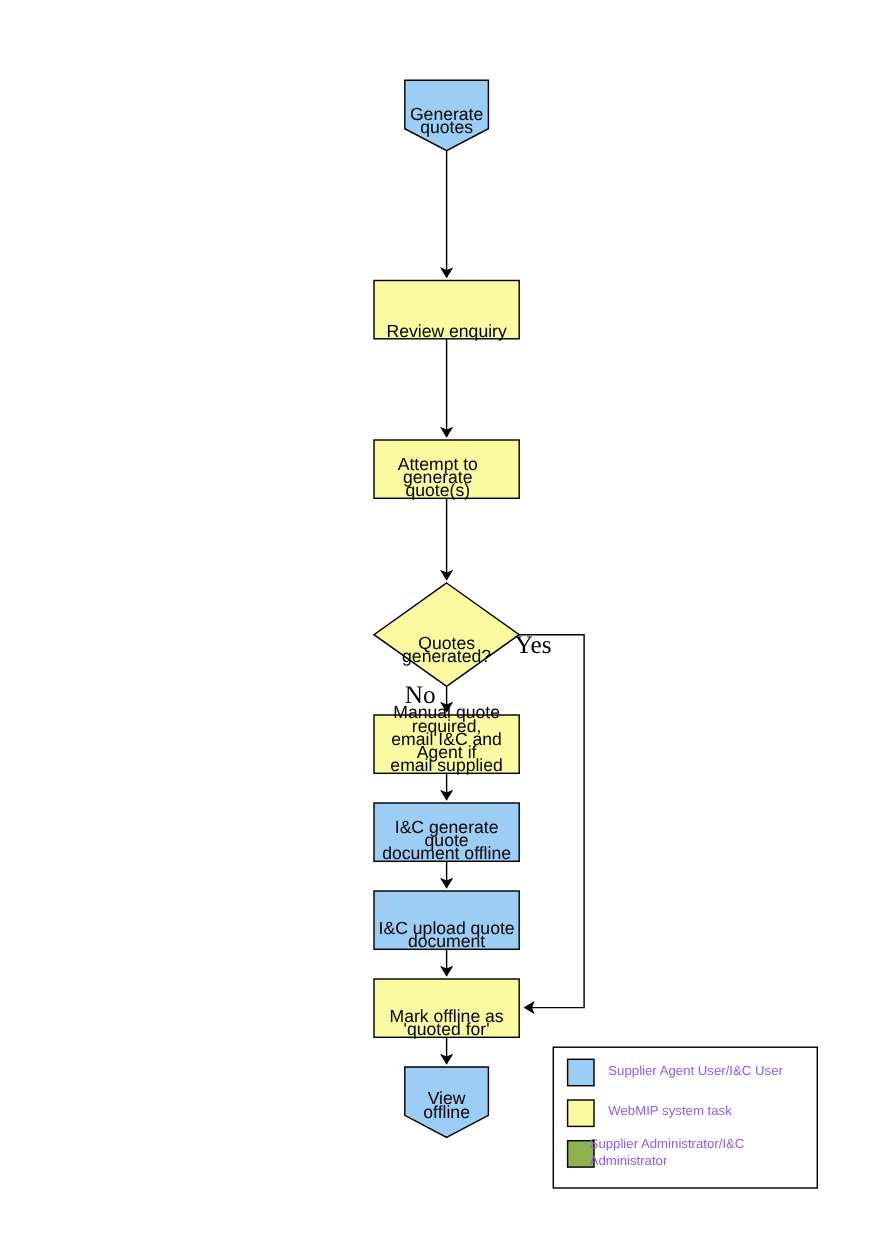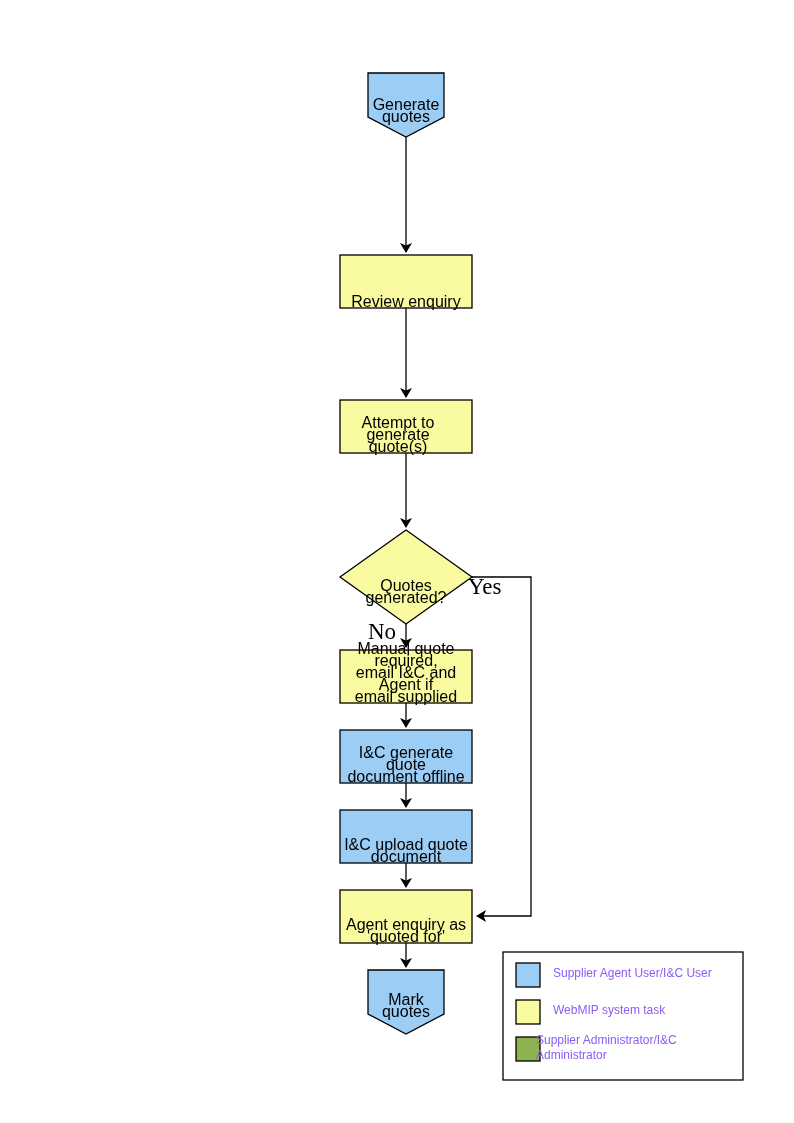--- a/index.html
+++ b/index.html
@@ -121,25 +121,25 @@
     <div style="white-space: pre-line; margin-top: 16px;">I&amp;C generate quote
 document offline</div>
   </div>
 
 <div class="node-label" style="left:340px; top:810px; width:132px; height:53px;">
     <div style="white-space: pre-line; margin-top: 13px;">I&amp;C upload quote
 document</div>
   </div>
 
 <div class="node-label" style="left:340px; top:890px; width:132px; height:53px;">
-    <div style="white-space: pre-line;">Agent enquiry as 'quoted for'</div>
+    <div style="white-space: pre-line;">Mark offline as 'quoted for'</div>
   </div>
 
 <div class="node-label" style="left:368px; top:970px; width:76px; height:48px;">
-    <div style="white-space: pre-line;">Mark quotes</div>
+    <div style="white-space: pre-line;">View offline</div>
   </div>
 
 <div class="edge-label" style="left:468px; top:575px;">Yes</div>
 
 <div class="edge-label" style="left:368px; top:620px;">No</div>
 
 <div class="legend-label" style="left:553px; top:966px; width:182px;">Supplier Agent User/I&amp;C User</div>
 
 <div class="legend-label" style="left:553px; top:1003px; width:182px;">WebMIP system task</div>
 

